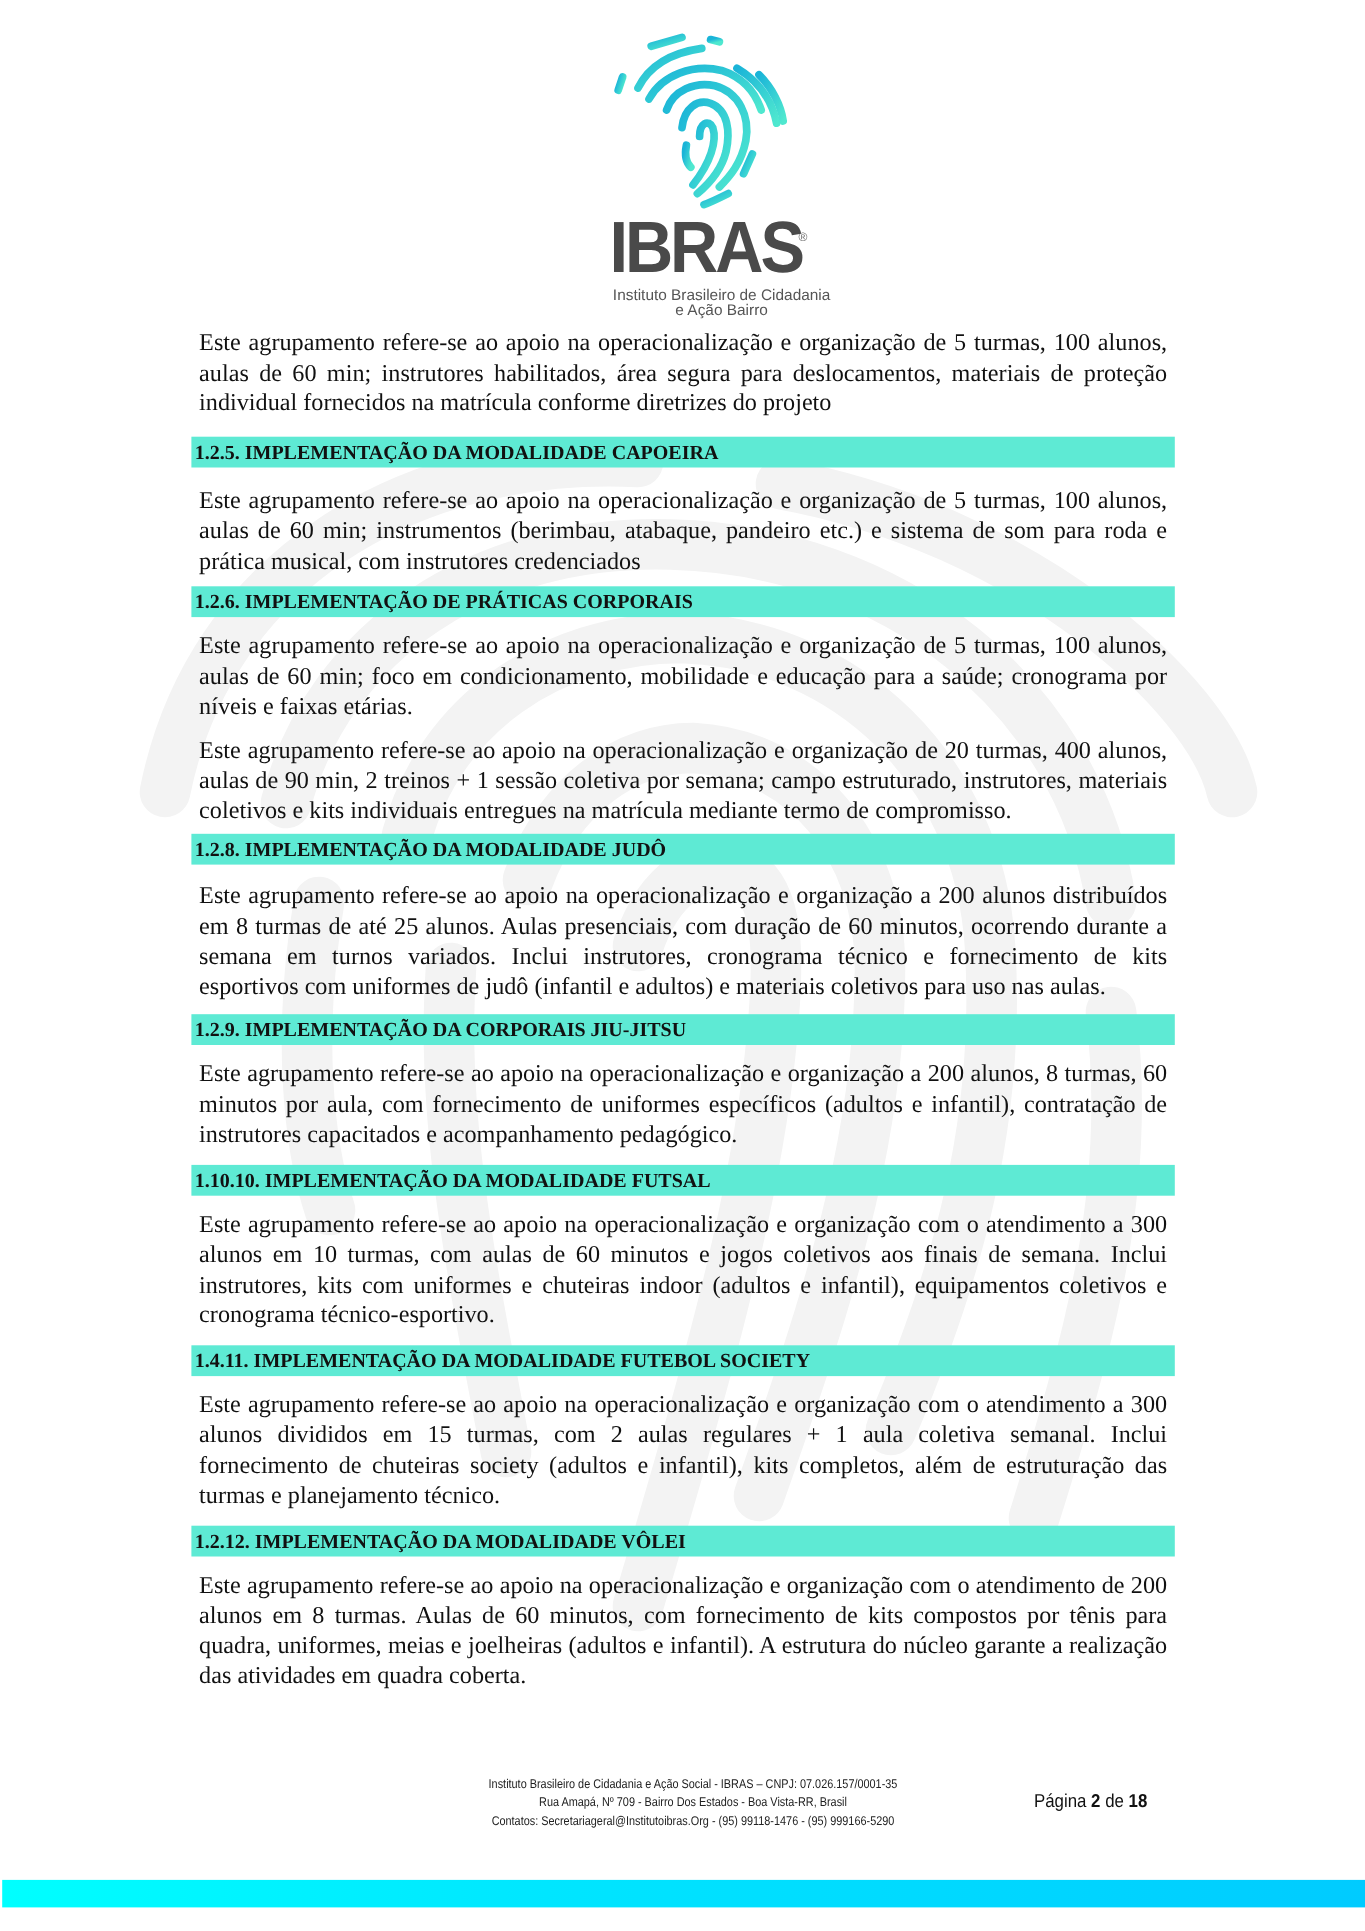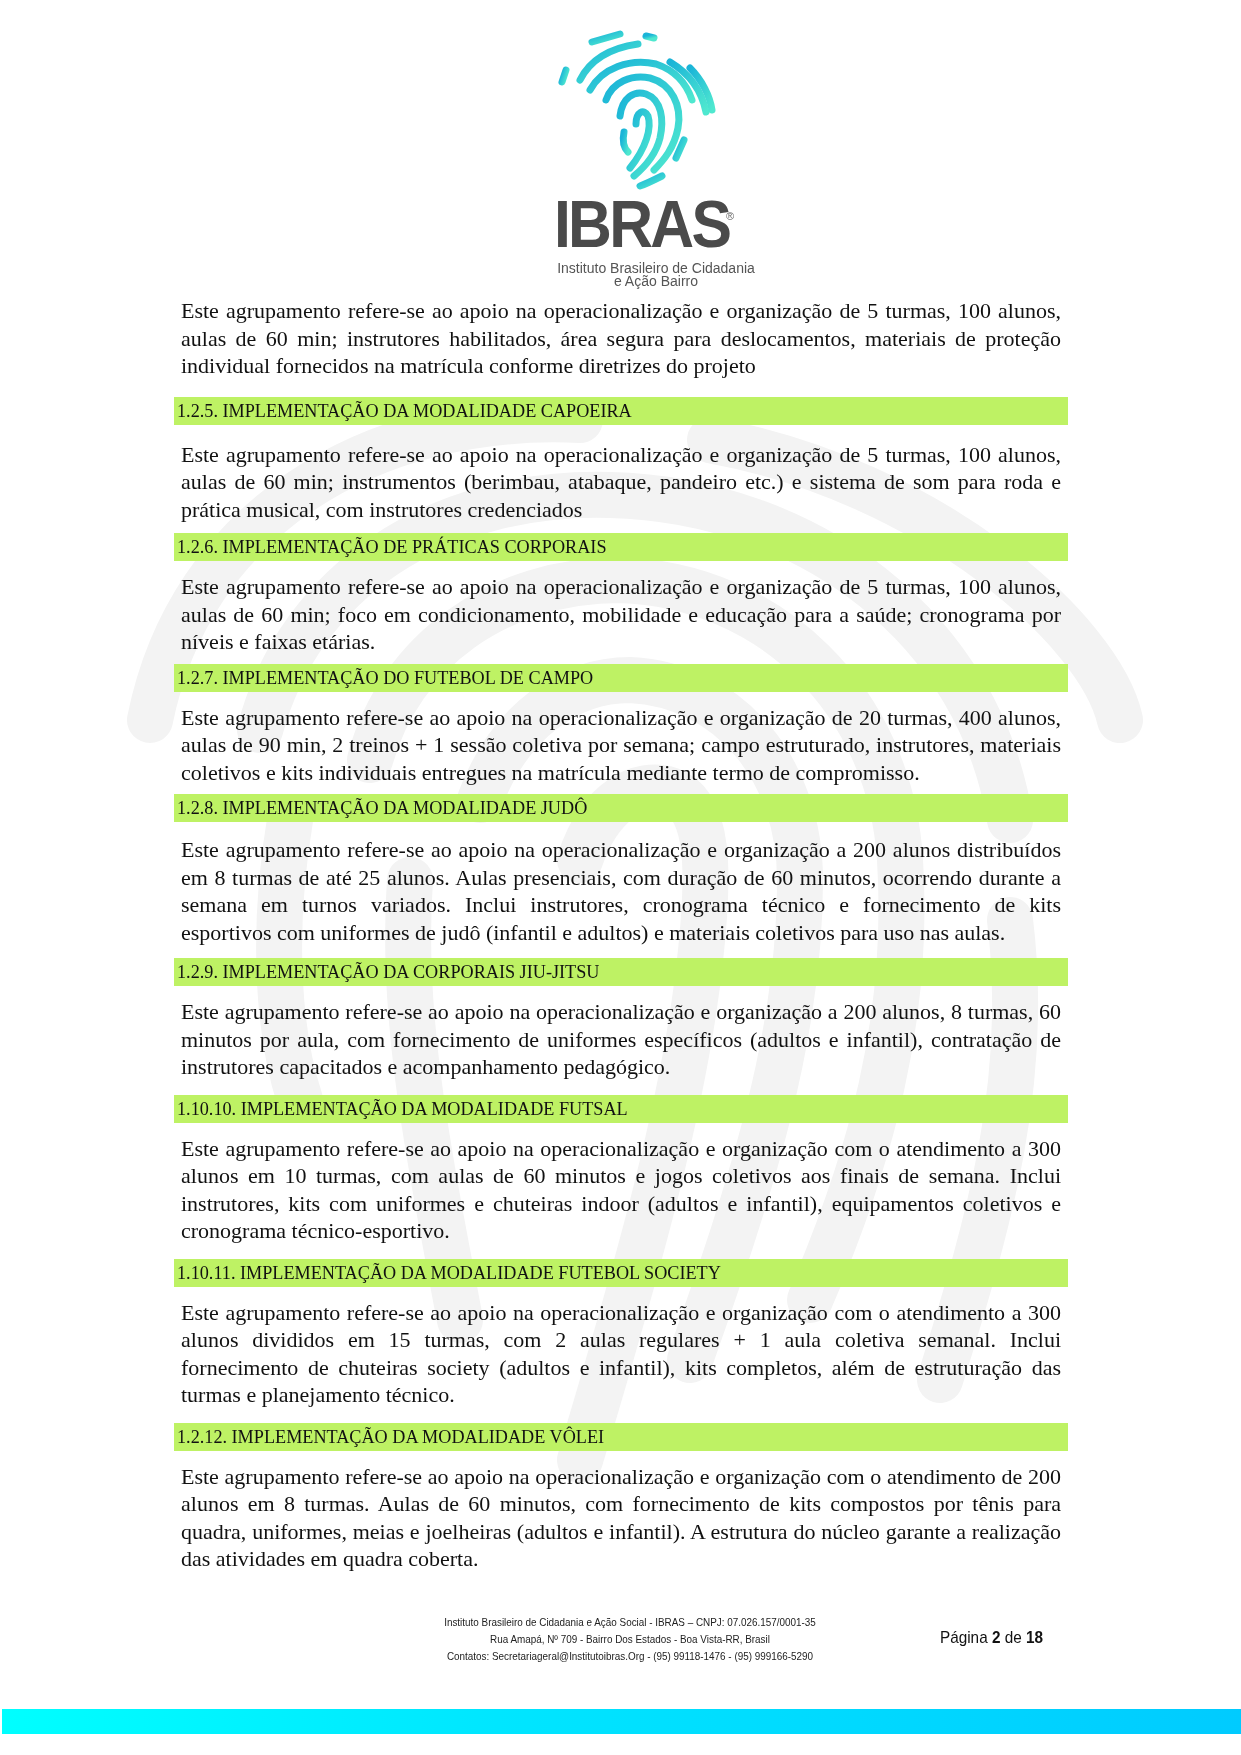--- a/index.html
+++ b/index.html
@@ -68,27 +68,27 @@
     width: 888px;
     z-index: 1;
   }
   .para {
     font-size: 22px;
     line-height: 27.5px;
     text-align: justify;
     margin: 4px;
   }
   .section-heading {
-    background: #bef264;
+    background: #5eead4;
     margin-left: -3px;
     margin-right: -3px;
     padding: 0 3px;
     height: 28px;
     line-height: 28px;
-    font-weight: normal;
+    font-weight: bold;
     font-size: 18.2px;
     white-space: nowrap;
   }
   .footer {
     position: absolute;
     left: 0;
     top: 1600px;
     width: 1111px;
     height: 80px;
     z-index: 1;
@@ -178,33 +178,32 @@
 
 <div class="content">
   <p class="para" style="margin-bottom:17px;">Este agrupamento refere-se ao apoio na operacionalização e organização de 5 turmas, 100 alunos, aulas de 60 min; instrutores habilitados, área segura para deslocamentos, materiais de proteção individual fornecidos na matrícula conforme diretrizes do projeto</p>
 
   <div class="section-heading">1.2.5. IMPLEMENTAÇÃO DA MODALIDADE CAPOEIRA</div>
   <p class="para" style="margin-top:16px;margin-bottom:10px;">Este agrupamento refere-se ao apoio na operacionalização e organização de 5 turmas, 100 alunos, aulas de 60 min; instrumentos (berimbau, atabaque, pandeiro etc.) e sistema de som para roda e prática musical, com instrutores credenciados</p>
 
   <div class="section-heading">1.2.6. IMPLEMENTAÇÃO DE PRÁTICAS CORPORAIS</div>
   <p class="para" style="margin-top:12px;margin-bottom:8px;">Este agrupamento refere-se ao apoio na operacionalização e organização de 5 turmas, 100 alunos, aulas de 60 min; foco em condicionamento, mobilidade e educação para a saúde; cronograma por níveis e faixas etárias.</p>
 
-  <div class="section-heading">1.2.7. IMPLEMENTAÇÃO DO FUTEBOL DE CAMPO</div>
   <p class="para" style="margin-top:12px;margin-bottom:8px;">Este agrupamento refere-se ao apoio na operacionalização e organização de 20 turmas, 400 alunos, aulas de 90 min, 2 treinos + 1 sessão coletiva por semana; campo estruturado, instrutores, materiais coletivos e kits individuais entregues na matrícula mediante termo de compromisso.</p>
 
   <div class="section-heading">1.2.8. IMPLEMENTAÇÃO DA MODALIDADE JUDÔ</div>
   <p class="para" style="margin-top:14px;margin-bottom:12px;">Este agrupamento refere-se ao apoio na operacionalização e organização a 200 alunos distribuídos em 8 turmas de até 25 alunos. Aulas presenciais, com duração de 60 minutos, ocorrendo durante a semana em turnos variados. Inclui instrutores, cronograma técnico e fornecimento de kits esportivos com uniformes de judô (infantil e adultos) e materiais coletivos para uso nas aulas.</p>
 
   <div class="section-heading">1.2.9. IMPLEMENTAÇÃO DA CORPORAIS JIU-JITSU</div>
   <p class="para" style="margin-top:12px;margin-bottom:14px;">Este agrupamento refere-se ao apoio na operacionalização e organização a 200 alunos, 8 turmas, 60 minutos por aula, com fornecimento de uniformes específicos (adultos e infantil), contratação de instrutores capacitados e acompanhamento pedagógico.</p>
 
   <div class="section-heading">1.10.10. IMPLEMENTAÇÃO DA MODALIDADE FUTSAL</div>
   <p class="para" style="margin-top:12px;margin-bottom:14px;">Este agrupamento refere-se ao apoio na operacionalização e organização com o atendimento a 300 alunos em 10 turmas, com aulas de 60 minutos e jogos coletivos aos finais de semana. Inclui instrutores, kits com uniformes e chuteiras indoor (adultos e infantil), equipamentos coletivos e cronograma técnico-esportivo.</p>
 
-  <div class="section-heading">1.10.11. IMPLEMENTAÇÃO DA MODALIDADE FUTEBOL SOCIETY</div>
+  <div class="section-heading">1.4.11. IMPLEMENTAÇÃO DA MODALIDADE FUTEBOL SOCIETY</div>
   <p class="para" style="margin-top:12px;margin-bottom:14px;">Este agrupamento refere-se ao apoio na operacionalização e organização com o atendimento a 300 alunos divididos em 15 turmas, com 2 aulas regulares + 1 aula coletiva semanal. Inclui fornecimento de chuteiras society (adultos e infantil), kits completos, além de estruturação das turmas e planejamento técnico.</p>
 
   <div class="section-heading">1.2.12. IMPLEMENTAÇÃO DA MODALIDADE VÔLEI</div>
   <p class="para" style="margin-top:12px;">Este agrupamento refere-se ao apoio na operacionalização e organização com o atendimento de 200 alunos em 8 turmas. Aulas de 60 minutos, com fornecimento de kits compostos por tênis para quadra, uniformes, meias e joelheiras (adultos e infantil). A estrutura do núcleo garante a realização das atividades em quadra coberta.</p>
 </div>
 
 <div class="footer">
   <div class="footer-info">
     <div>Instituto Brasileiro de Cidadania e Ação Social - IBRAS – CNPJ: 07.026.157/0001-35</div>
     <div>Rua Amapá, Nº 709 - Bairro Dos Estados - Boa Vista-RR, Brasil</div>

